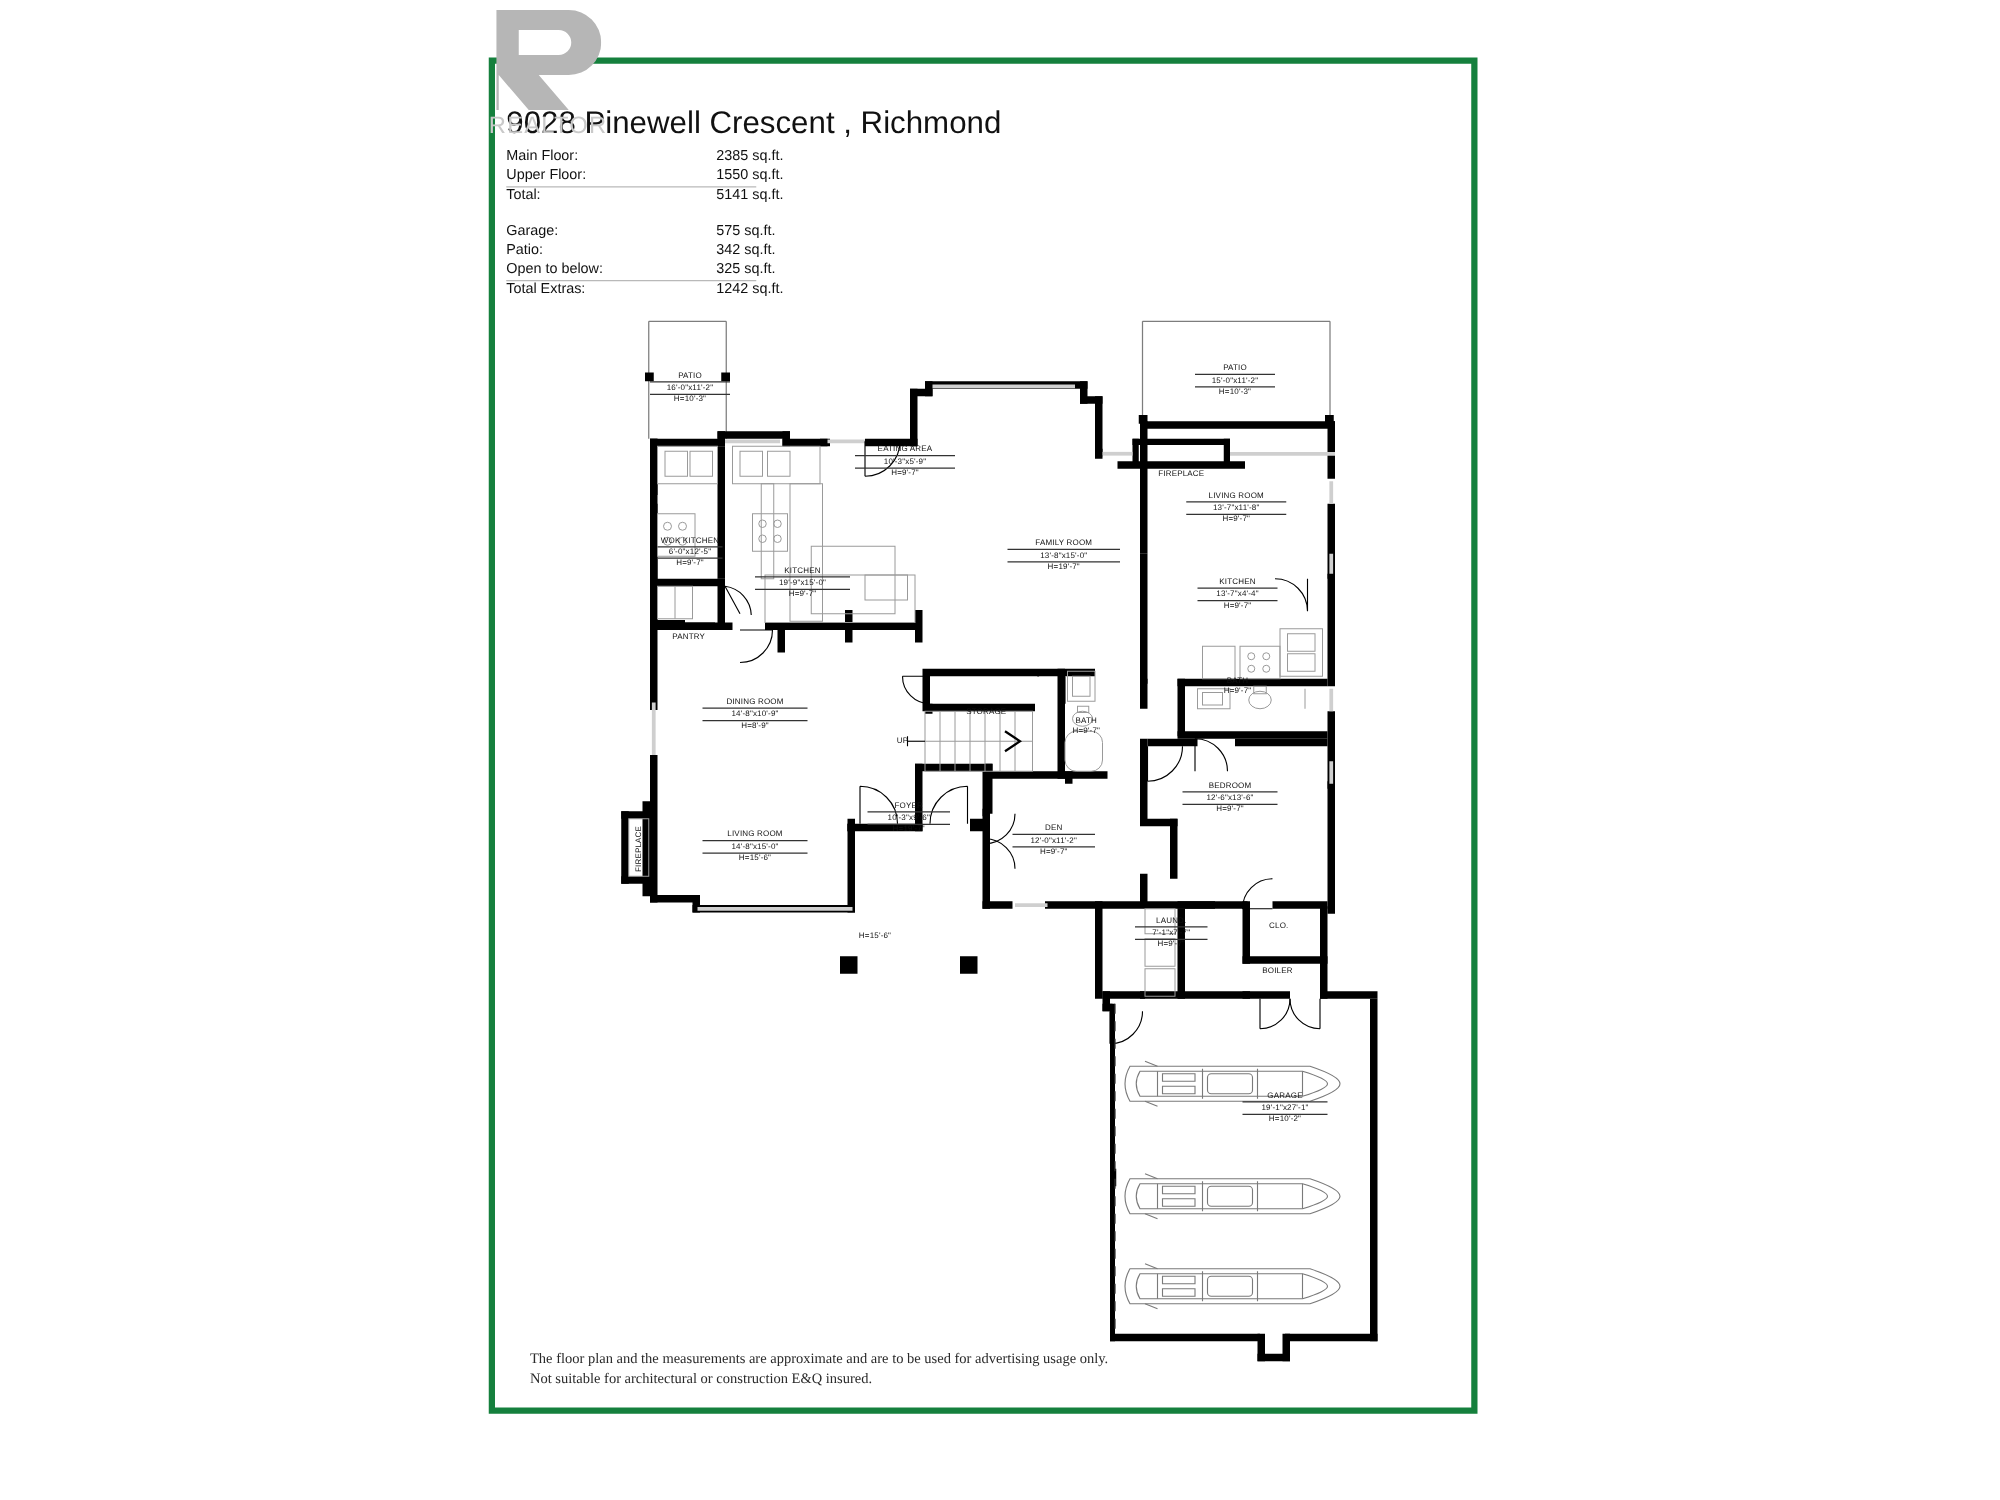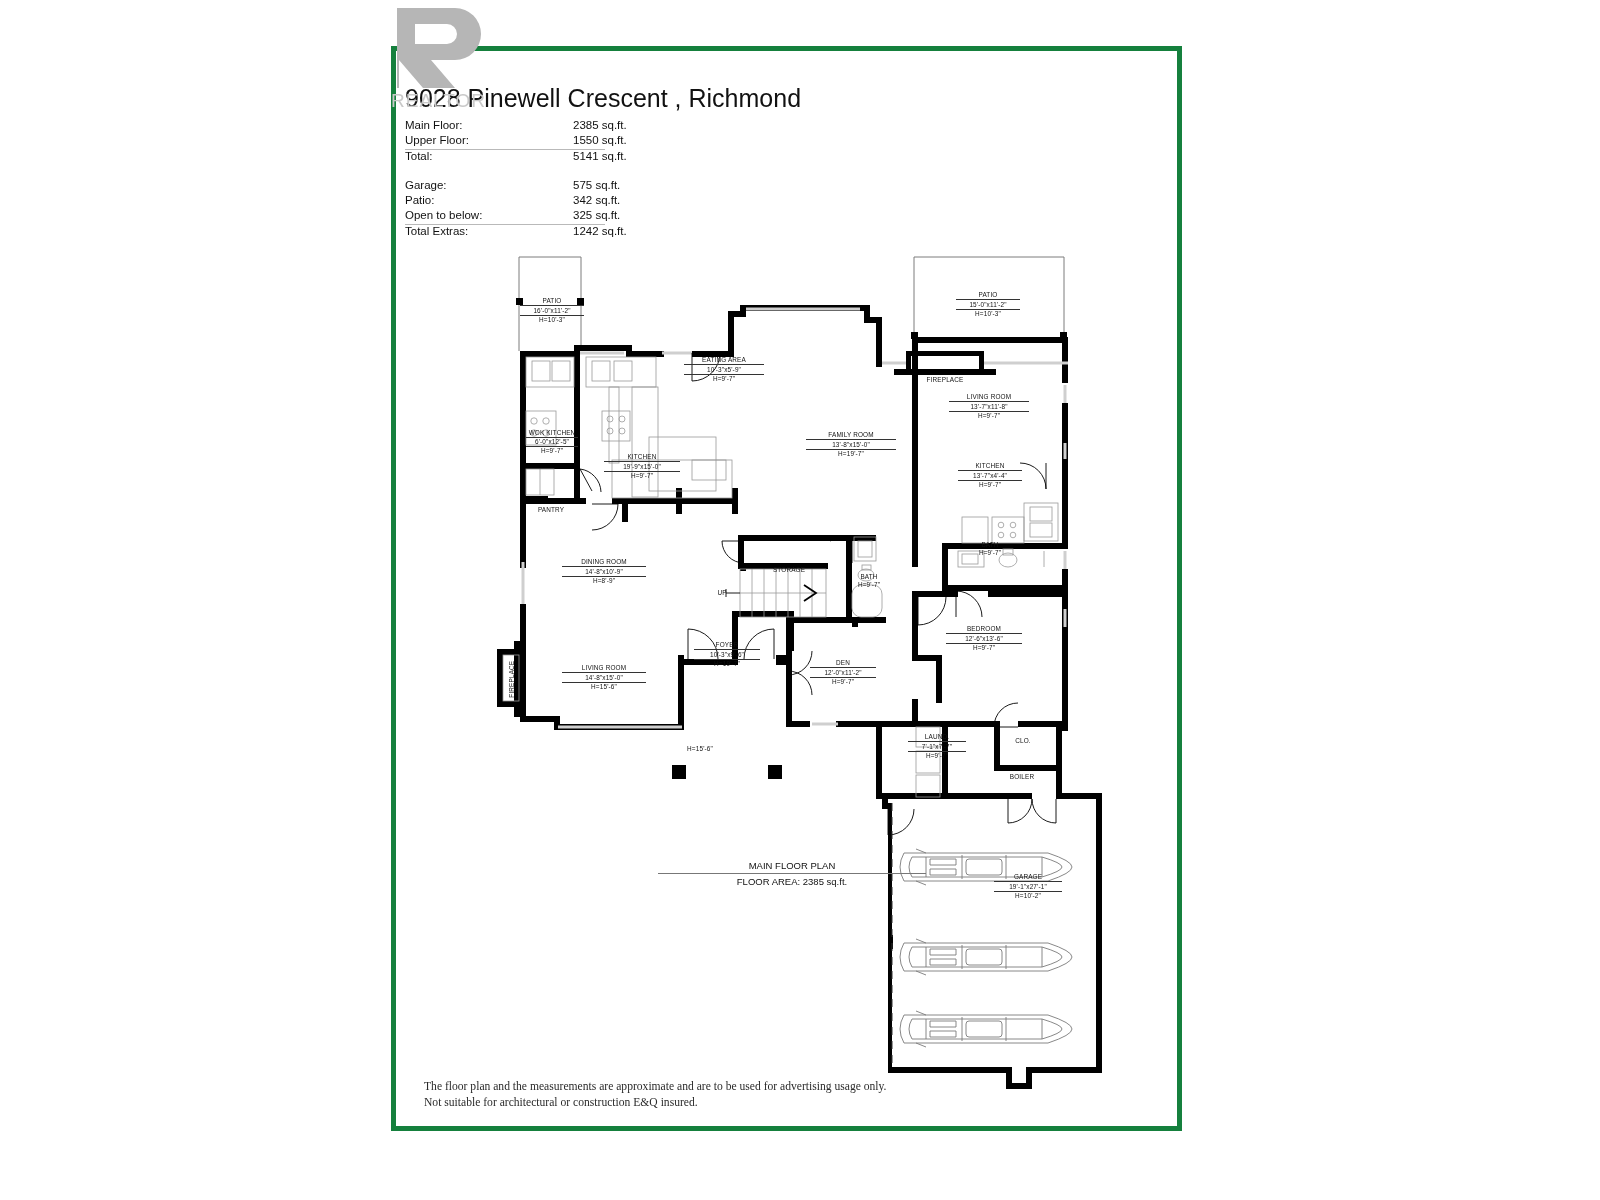--- a/index.html
+++ b/index.html
@@ -562,24 +562,20 @@
     <div class="rl noline" style="left:602px; top:722px; width:48px;">
       <span class="nm">BOILER</span>
     </div>
 
     <div class="rl" style="left:598px; top:822px; width:68px;">
       <span class="nm">GARAGE</span>
       <span class="dim">19'-1"x27'-1"</span>
       <span class="ht">H=10'-2"</span>
     </div>
 
-    <div id="planlabel">
-      <span class="t1">MAIN FLOOR PLAN</span>
-      <span class="t2">FLOOR AREA: 2385 sq.ft.</span>
-    </div>
 
     <div id="disclaimer">
       <span>The floor plan and the measurements are approximate and are to be used for advertising usage only.</span>
       <span>Not suitable for architectural or construction E&amp;Q insured.</span>
     </div>
   </div>
 
   <div id="watermark">
     <svg id="wm-r" viewBox="0 0 84 80">
       <path d="M0,0 H58 A26,26 0 0,1 58,52 H34 L58,80 H26 L2,52 V80 H0 Z

